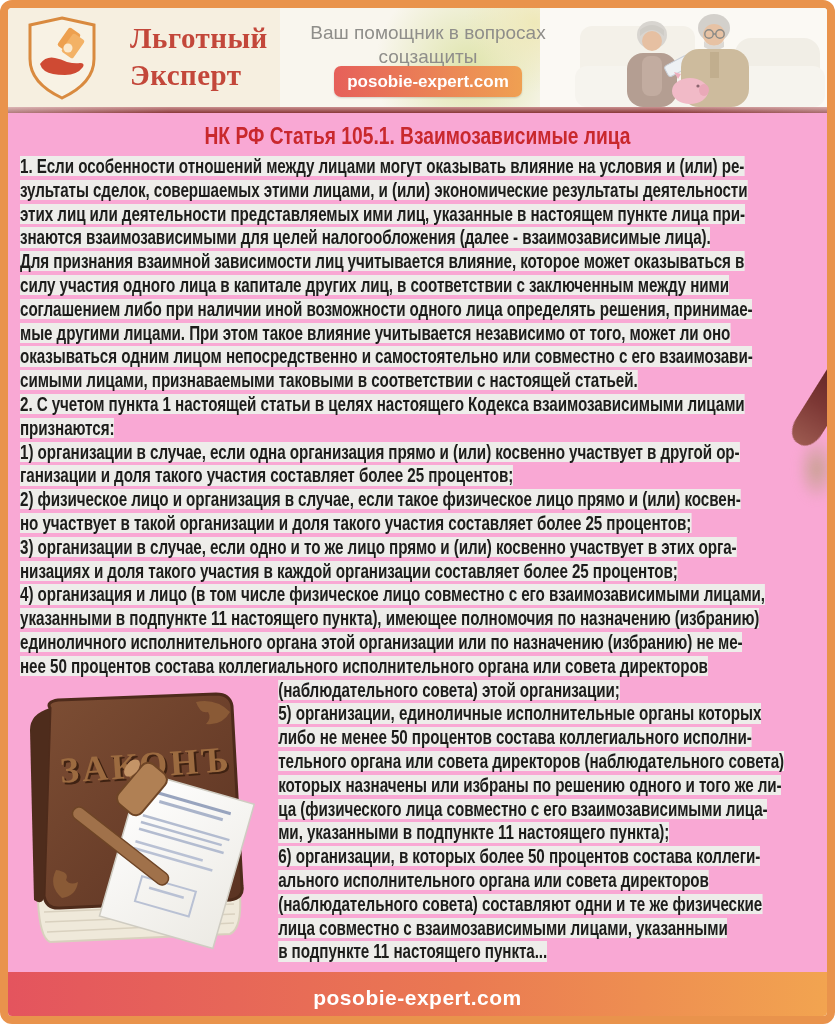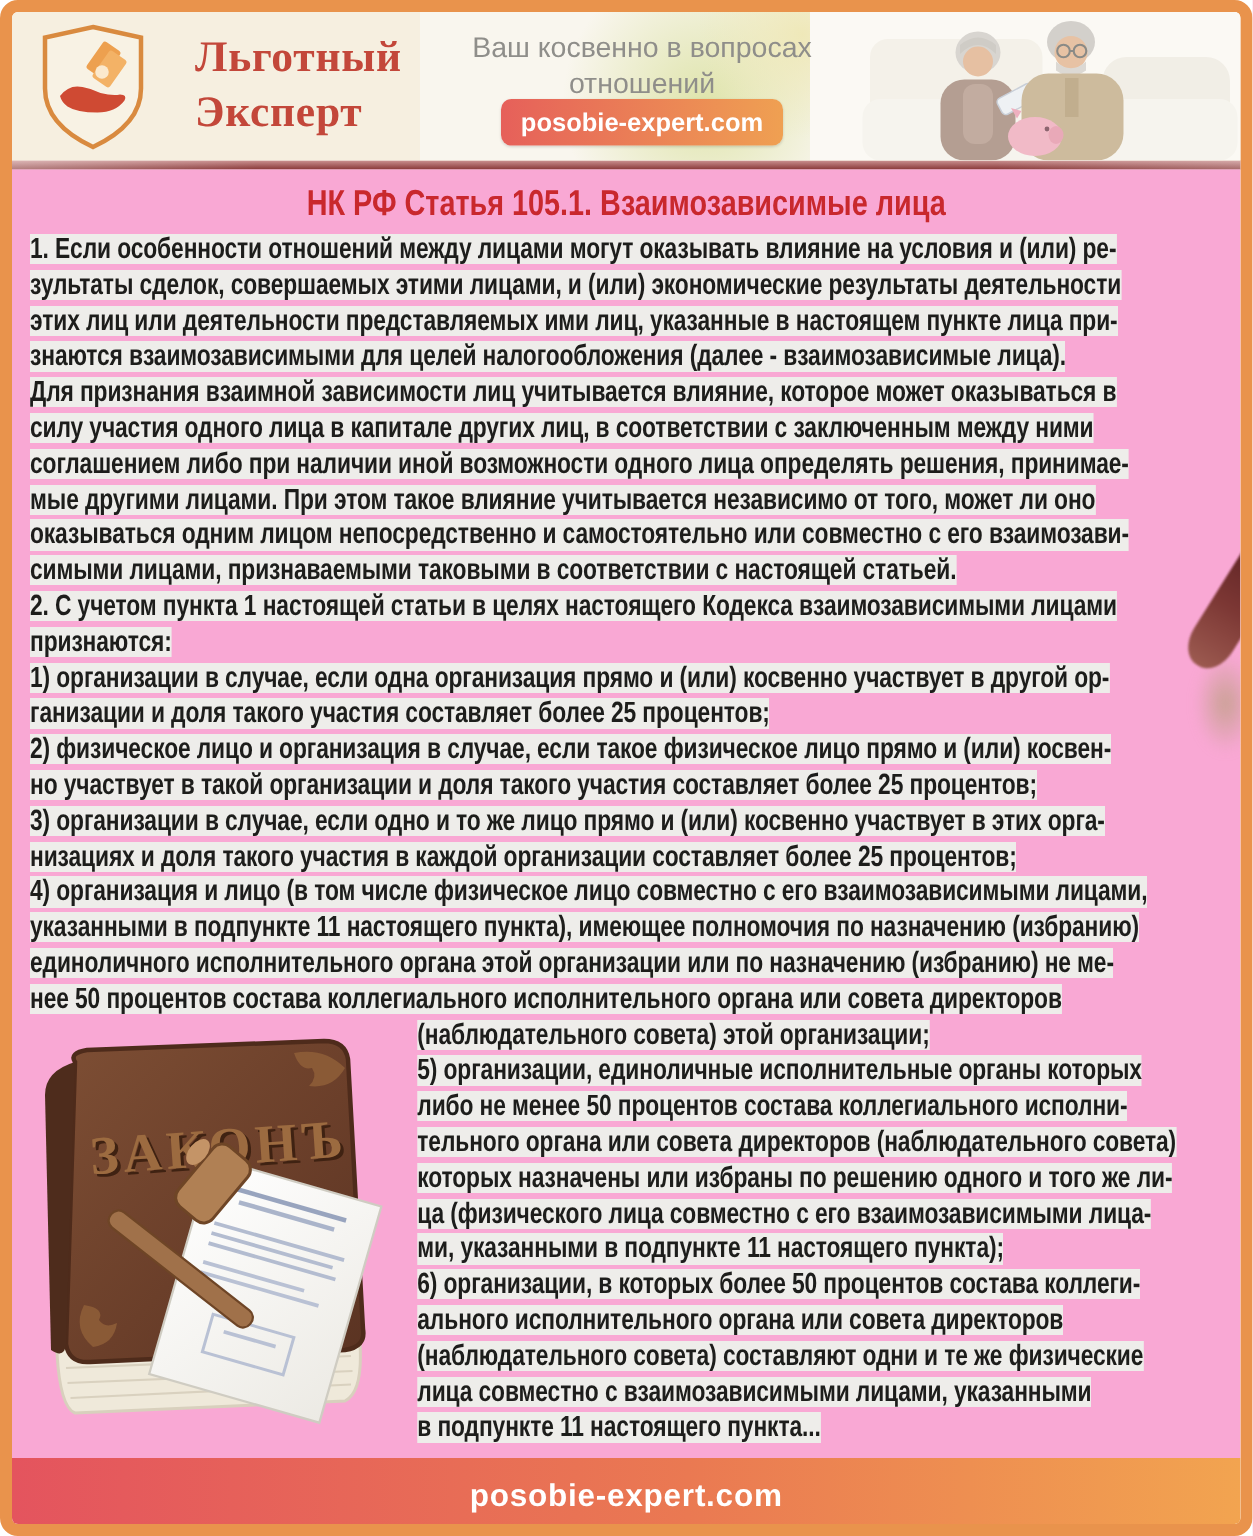--- a/index.html
+++ b/index.html
@@ -140,22 +140,22 @@
       </g>
       <path d="M16 49 q6 -8 15 -6 q6 1 12 4 q8 2 13 1 q5 0 3 4 q-6 8 -18 8 q-14 0 -20 -4 q-4 -3 -5 -7 z" fill="#cf4a33"></path>
     </svg>
 
     <div class="wordmark">
       <div>Льготный</div>
       <div>Эксперт</div>
     </div>
 
     <div class="tagline">
-      <div>Ваш косвенно в вопросах</div>
-      <div>отношений</div>
+      <div>Ваш помощник в вопросах</div>
+      <div>соцзащиты</div>
     </div>
 
     <button class="site-pill">posobie-expert.com</button>
   </div>
 
   <div class="separator"></div>
 
   <div class="content">
     <div class="article-title">НК РФ Статья 105.1. Взаимозависимые лица</div>
 

